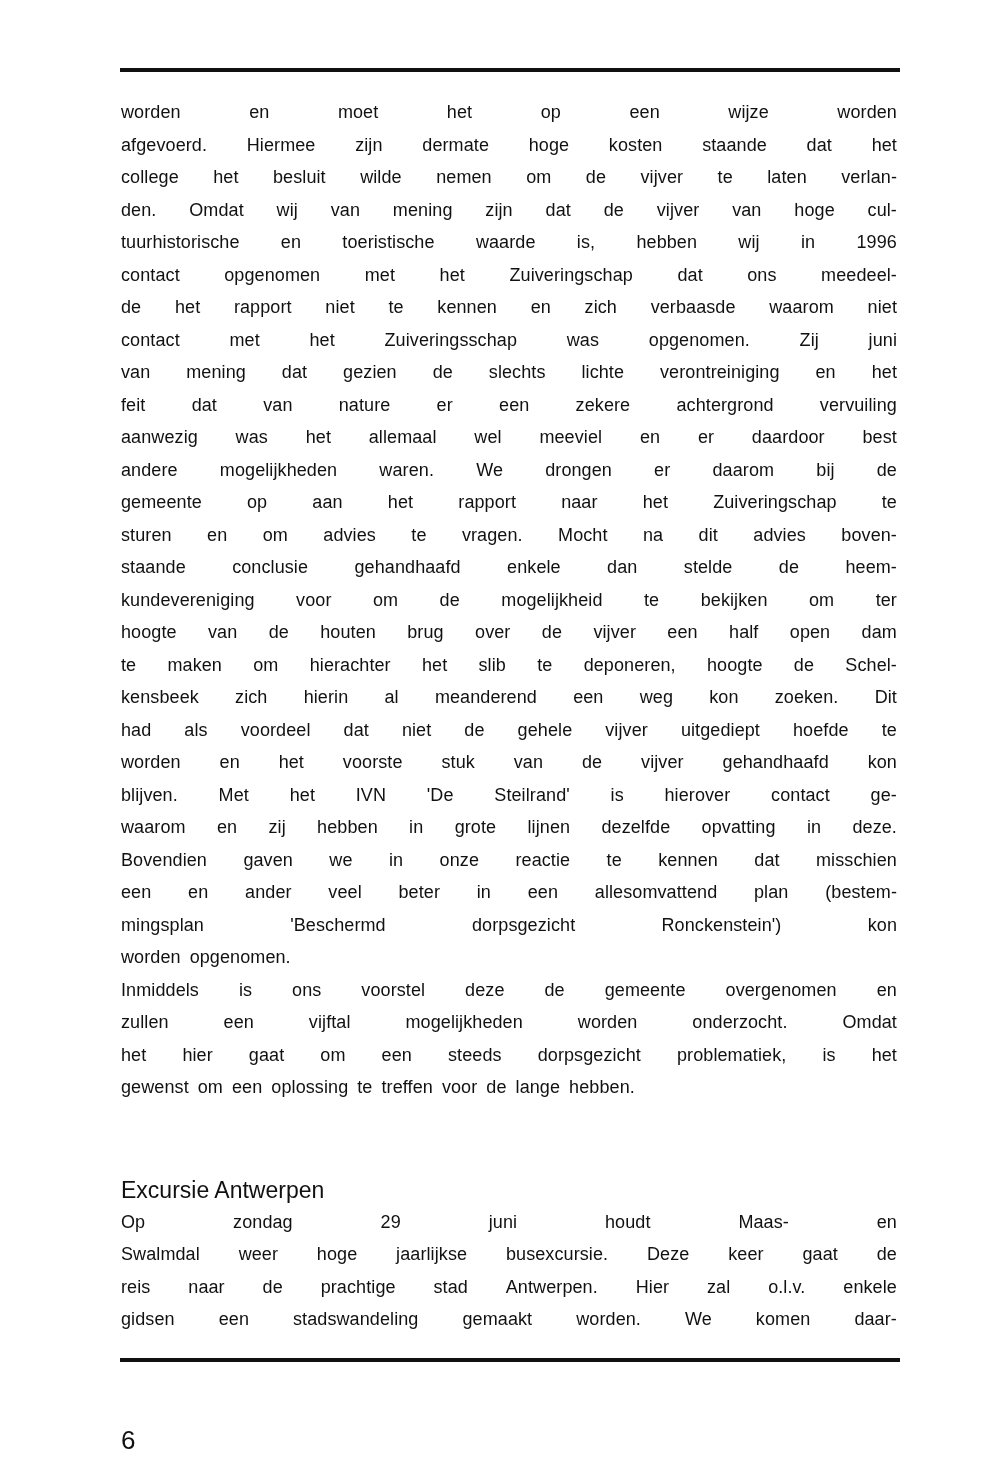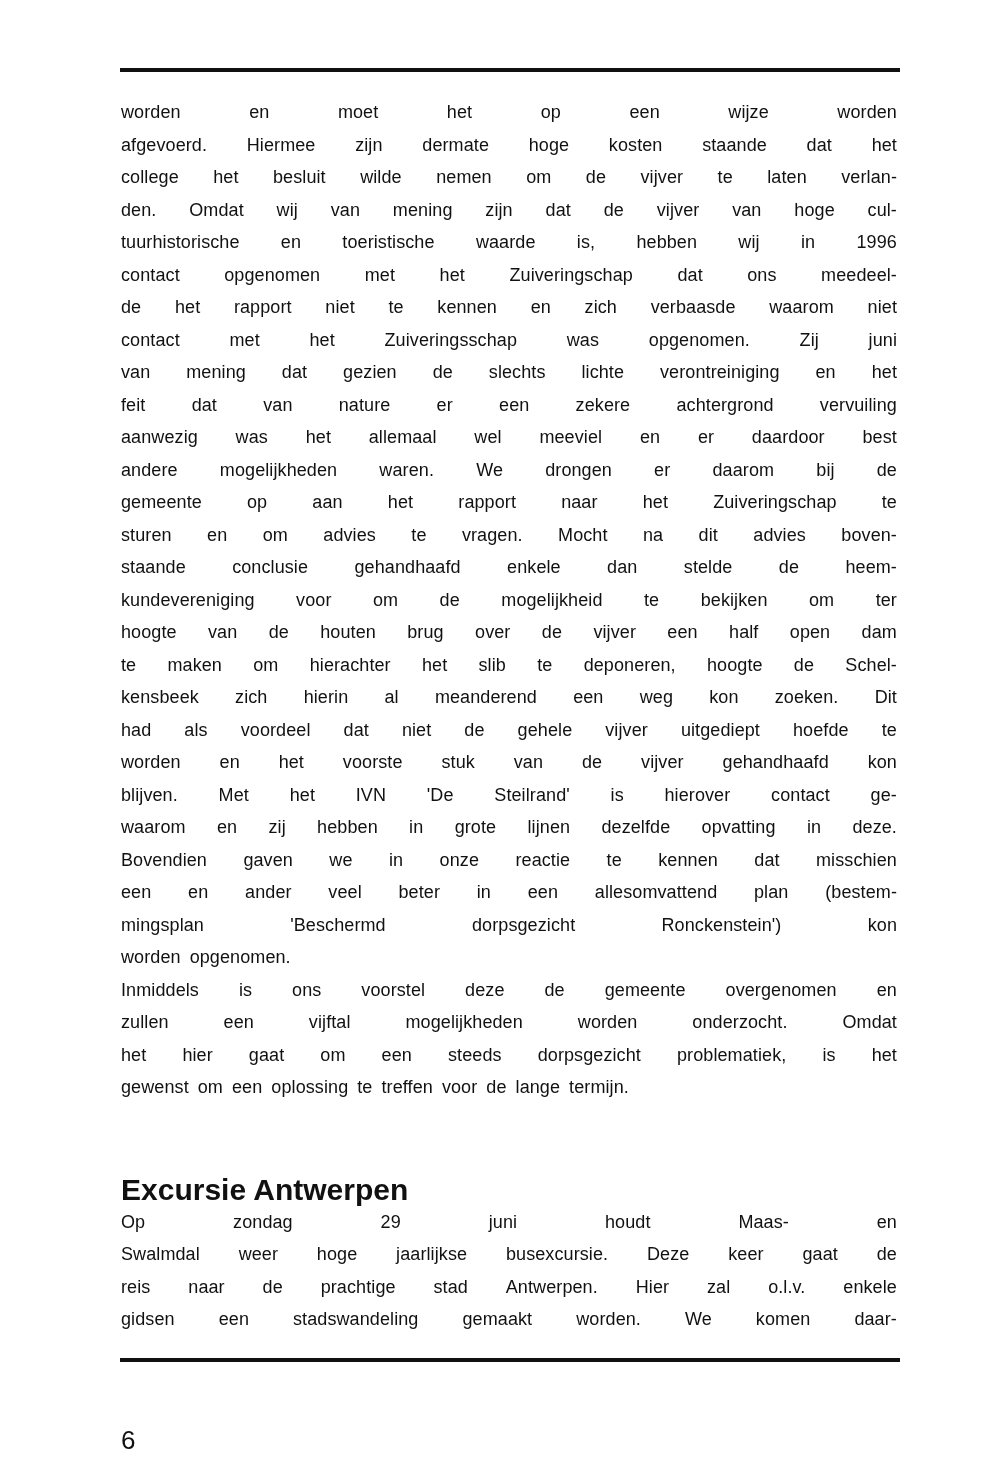--- a/index.html
+++ b/index.html
@@ -37,22 +37,22 @@
       letter-spacing: 0.1px;
     }
     .justify {
       display: flex;
       justify-content: space-between;
       width: 100%;
     }
     .justify.left { justify-content: flex-start; gap: 9px; }
     .gap { height: 70px; }
     .heading {
-      font-weight: bold;
-      font-size: 30px;
+      font-weight: normal;
+      font-size: 23px;
       height: 32px;
       line-height: 32px;
     }
     .page-number {
       position: absolute;
       left: 121px;
       top: 1425px;
       font-size: 26px;
     }
   </style>
@@ -468,21 +468,21 @@
         <div class="justify left">
           <span>gewenst</span>
           <span>om</span>
           <span>een</span>
           <span>oplossing</span>
           <span>te</span>
           <span>treffen</span>
           <span>voor</span>
           <span>de</span>
           <span>lange</span>
-          <span>termijn.</span>
+          <span>hebben.</span>
         </div>
       </div>
     </div>
   <div class="gap"></div>
   <div class="heading">Excursie Antwerpen</div>
   <div id="p3">
       <div class="line">
         <div class="justify">
           <span>Op</span>
           <span>zondag</span>

